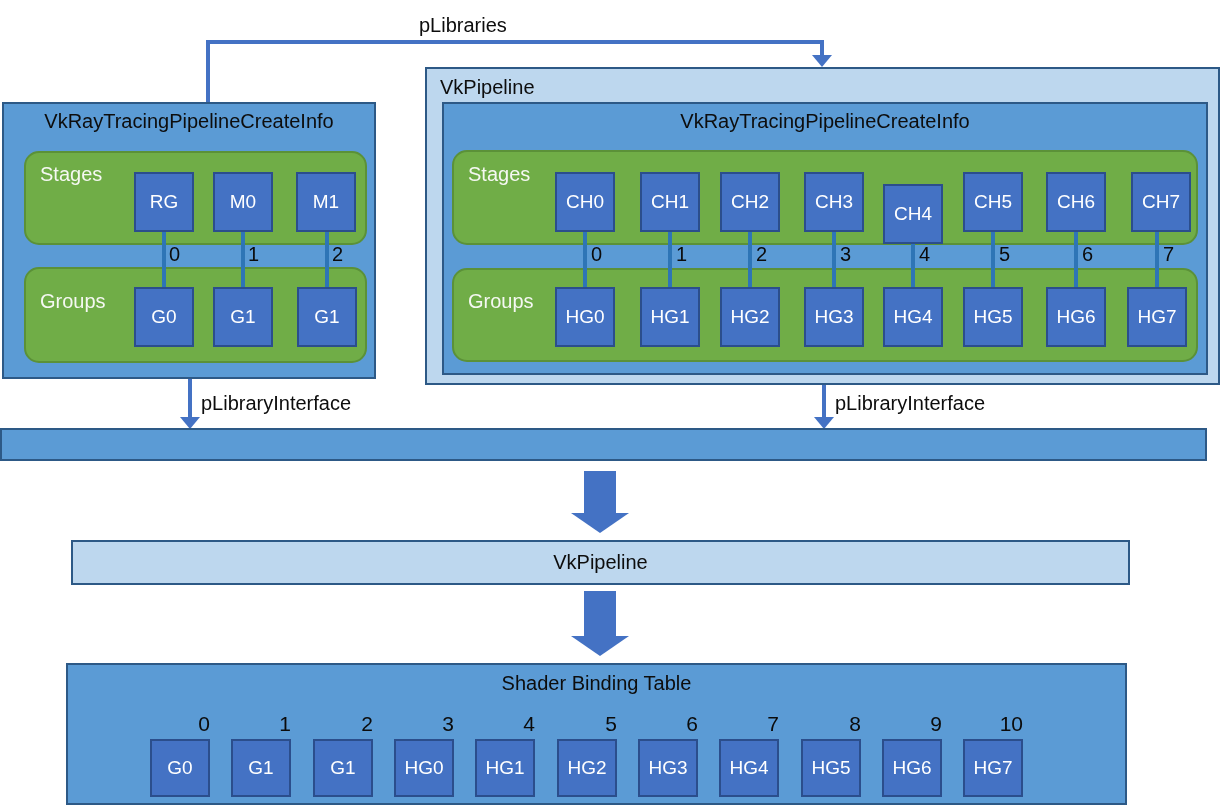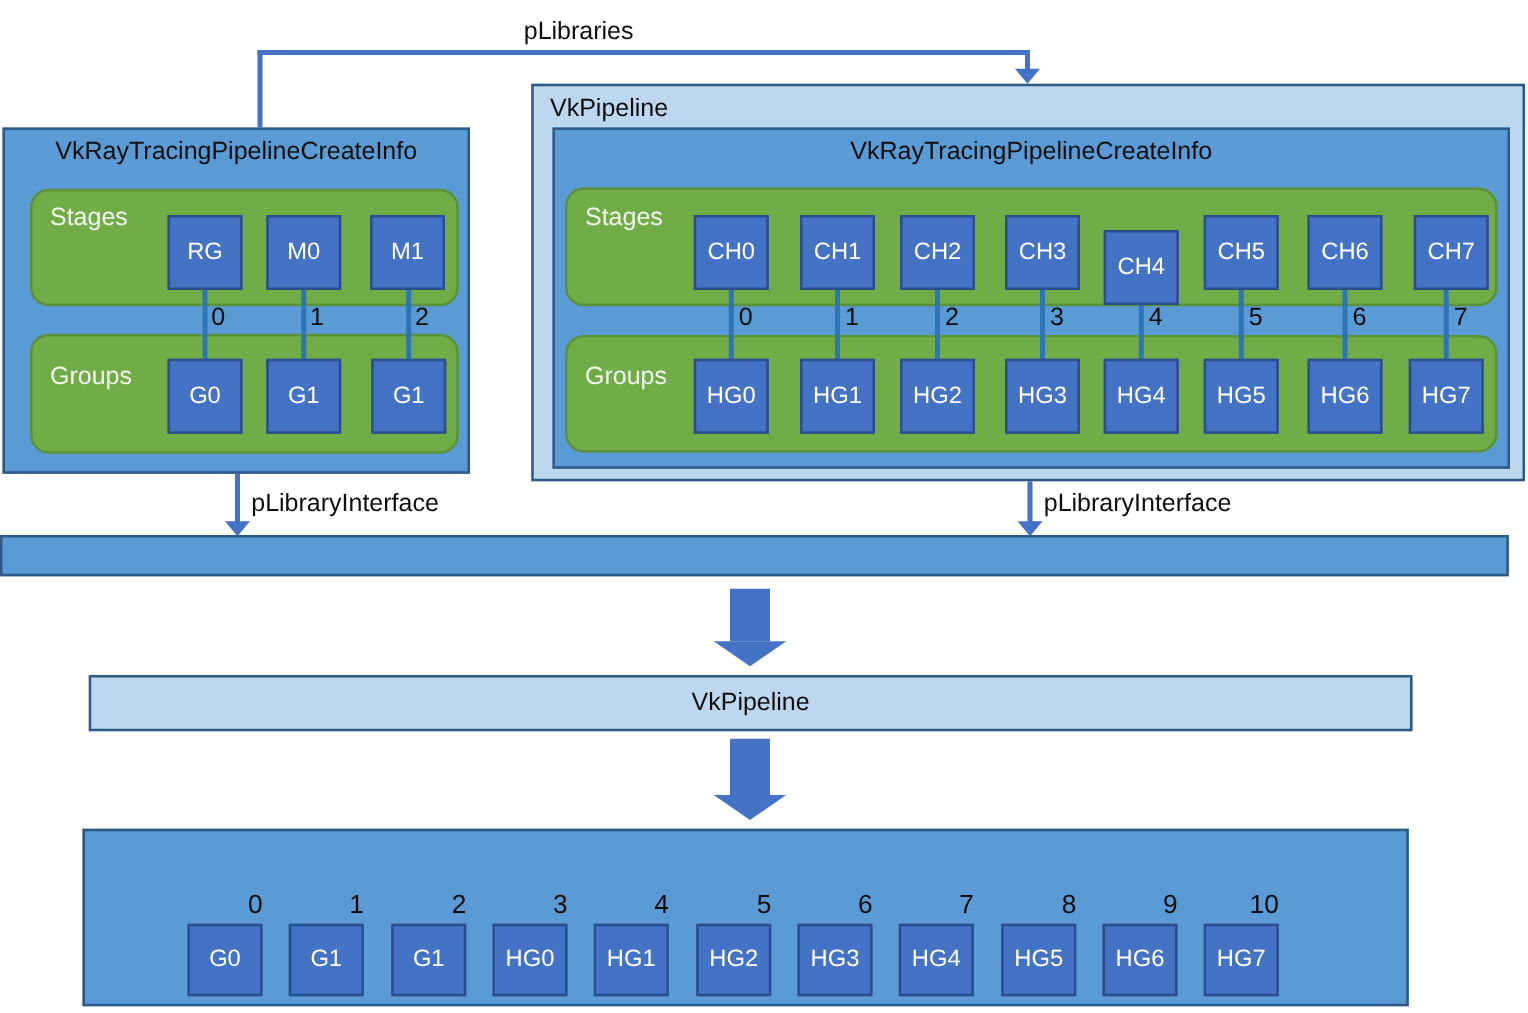--- a/index.html
+++ b/index.html
@@ -166,20 +166,21 @@
   <div class="barrow-shaft" style="left:584px;top:471px;height:42px"></div>
   <div class="barrow-head" style="left:571px;top:513px"></div>
 
   <div class="box-light" style="left:71px;top:540px;width:1059px;height:45px"></div>
   <div class="bar-text-b" style="left:71px;top:540px;width:1059px;height:45px">VkPipeline</div>
 
   <div class="barrow-shaft" style="left:584px;top:591px;height:45px"></div>
   <div class="barrow-head" style="left:571px;top:636px"></div>
 
   <div class="box-blue" style="left:66px;top:663px;width:1061px;height:142px"></div>
+  <div class="trow" style="left:66px;top:672px;width:1061px">Shader Binding Table</div>
 
   <div class="sbt-idx" style="left:150px">0</div>
   <div class="sbt-idx" style="left:231px">1</div>
   <div class="sbt-idx" style="left:313px">2</div>
   <div class="sbt-idx" style="left:394px">3</div>
   <div class="sbt-idx" style="left:475px">4</div>
   <div class="sbt-idx" style="left:557px">5</div>
   <div class="sbt-idx" style="left:638px">6</div>
   <div class="sbt-idx" style="left:719px">7</div>
   <div class="sbt-idx" style="left:801px">8</div>

